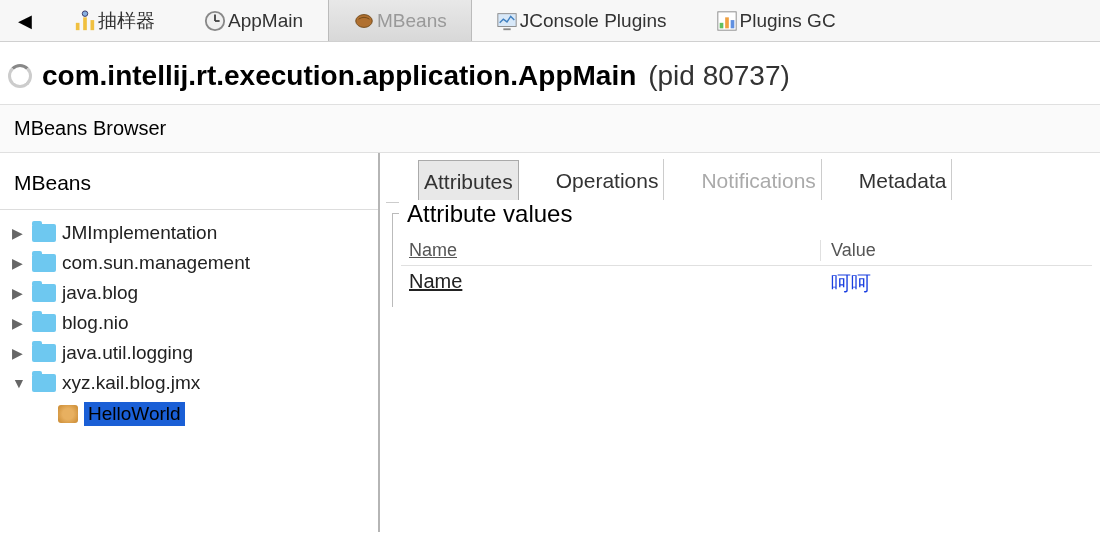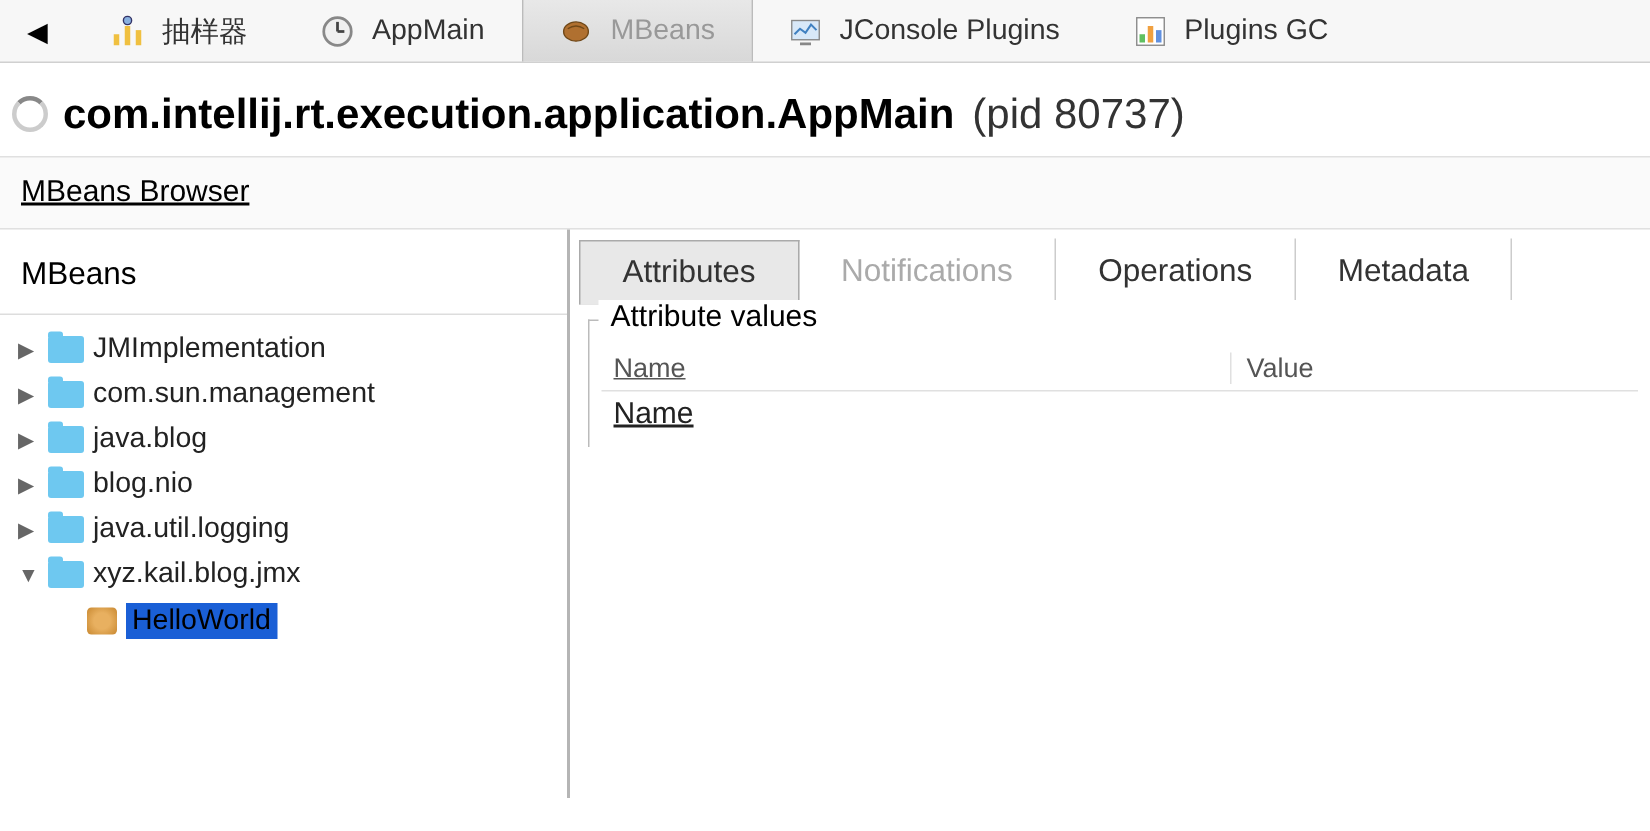--- a/index.html
+++ b/index.html
@@ -22,21 +22,21 @@
       width: 50px;
       text-align: center;
       font-size: 18px;
       padding: 8px 0;
     }
     .tab {
       display: flex;
       align-items: center;
       padding: 0 24px;
       height: 100%;
-      gap: 12px;
+      gap: 2px;
       font-size: 19px;
       color: #333;
       border-right: 1px solid transparent;
     }
     .tab.selected {
       background: linear-gradient(to bottom, #e8e8e8, #d8d8d8);
       color: #999;
       border-left: 1px solid #bbb;
       border-right: 1px solid #bbb;
     }
@@ -67,21 +67,20 @@
       color: #333;
       font-weight: normal;
       margin-left: 8px;
     }
     .browser-label {
       padding: 12px 14px;
       font-size: 20px;
       border-top: 1px solid #e0e0e0;
       border-bottom: 1px solid #e0e0e0;
       background: #fafafa;
-      text-decoration: underline;
     }
     .main-panel {
       display: flex;
       height: calc(100% - 175px);
     }
     .left-panel {
       width: 380px;
       border-right: 2px solid #b5b5b5;
       padding-top: 8px;
     }
@@ -142,46 +141,47 @@
       flex: 1;
       padding: 6px 0 0 6px;
     }
     .detail-tabs {
       display: flex;
       border-bottom: 1px solid #ccc;
       height: 44px;
       align-items: stretch;
     }
     .detail-tab {
-      padding: 10px 28px;
+      padding: 10px 5px;
       font-size: 21px;
       color: #333;
       display: flex;
       align-items: center;
       border-right: 1px solid #ccc;
+      margin-left: 32px;
     }
     .detail-tab.selected {
       background: #e8e8e8;
       border: 1px solid #aaa;
       border-bottom: none;
       position: relative;
       top: 1px;
     }
     .detail-tab.disabled {
       color: #aaa;
     }
     .fieldset {
       margin: 10px 0 0 6px;
       border: 1px solid #bbb;
       border-right: none;
       border-bottom: none;
       padding: 0;
     }
     .fieldset-legend {
-      font-size: 20px;
+      font-size: 24px;
       padding: 0 8px;
       margin-left: 6px;
       background: #fff;
       position: relative;
       top: -14px;
     }
     .attr-table {
       padding: 0 8px;
       position: relative;
       top: -6px;
@@ -314,31 +314,32 @@
         <span class="tree-arrow"></span>
         <span class="bean-icon"></span>
         <span class="tree-label selected">HelloWorld</span>
       </div>
     </div>
   </div>
 
   <div class="right-panel">
     <div class="detail-tabs">
       <div class="detail-tab selected">Attributes</div>
+      <div class="detail-tab">Operations</div>
       <div class="detail-tab disabled">Notifications</div>
-      <div class="detail-tab">Operations</div>
       <div class="detail-tab">Metadata</div>
     </div>
 
     <div class="fieldset">
       <div class="fieldset-legend">Attribute values</div>
       <div class="attr-table">
         <div class="attr-header">
           <div class="attr-col-name">Name</div>
           <div class="attr-col-value">Value</div>
         </div>
         <div class="attr-row">
           <div class="attr-col-name">Name</div>
+          <div class="attr-col-value">呵呵</div>
         </div>
       </div>
     </div>
   </div>
 </div>
 
 </body></html>

